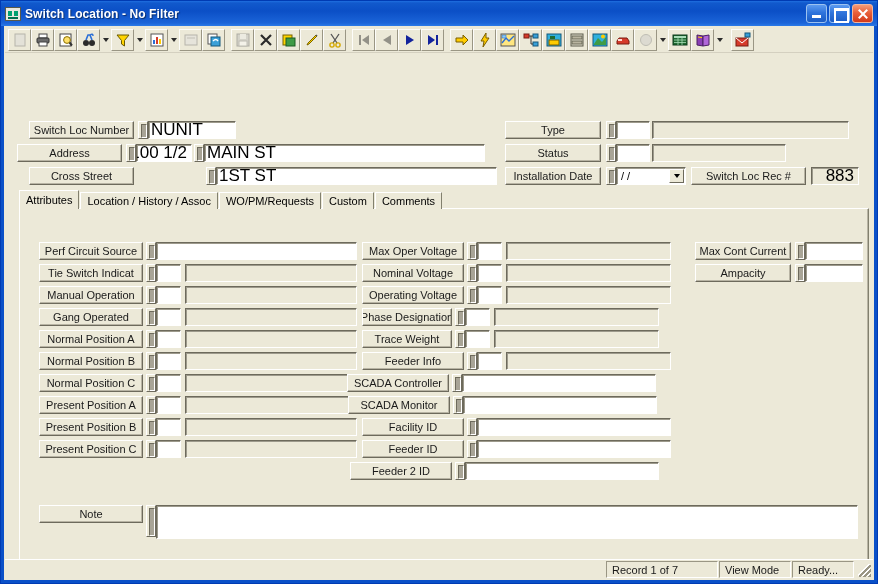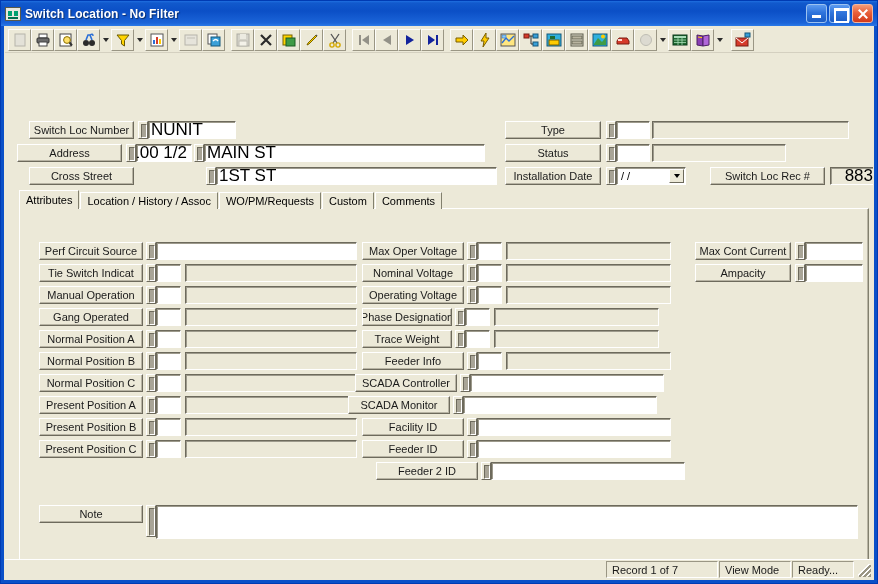--- a/index.html
+++ b/index.html
@@ -624,21 +624,21 @@
 
       <div class="row" style="left:500px; top:114px;">
         <div class="lbl-btn" style="width:96px;">Installation Date</div>
         <div class="ind" style="margin-left:5px;"></div>
         <div class="combo" style="width:70px;">
           <span class="val">/  /</span>
           <span class="arrow">
               <i></i>
             </span>
         </div>
-        <div class="lbl-btn" style="width:115px; margin-left:24px;">Switch Loc Rec #</div>
+        <div class="lbl-btn" style="width:115px; margin-left:5px;">Switch Loc Rec #</div>
         <div class="fld ro right" style="width:48px; margin-left:5px;">883</div>
       </div>
 
       <div class="tabstrip">
         <div class="tab active">Attributes</div>
         <div class="tab">Location / History / Assoc</div>
         <div class="tab">WO/PM/Requests</div>
         <div class="tab">Custom</div>
         <div class="tab">Comments</div>
       </div>
@@ -734,41 +734,41 @@
         <div class="ind" style="margin-left:3px;"></div>
         <div class="fld" style="width:25px;"></div>
         <div class="fld ro" style="width:165px; margin-left:4px;"></div>
       </div>
       <div class="row" style="left:357px; top:299px;text-align:right;">
         <div class="lbl-btn" style="width:102px;">Feeder Info</div>
         <div class="ind" style="margin-left:3px;"></div>
         <div class="fld" style="width:25px;"></div>
         <div class="fld ro" style="width:165px; margin-left:4px;"></div>
       </div>
-      <div class="row" style="left:350px; top:321px;text-align:center;">
+      <div class="row" style="left:342px; top:321px;text-align:center;">
         <div class="lbl-btn" style="width:102px;">SCADA Controller</div>
         <div class="ind" style="margin-left:3px;"></div>
         <div class="fld" style="width:194px;"></div>
       </div>
       <div class="row" style="left:343px; top:343px;">
         <div class="lbl-btn" style="width:102px;">SCADA Monitor</div>
         <div class="ind" style="margin-left:3px;"></div>
         <div class="fld" style="width:194px;"></div>
       </div>
       <div class="row" style="left:357px; top:365px;">
         <div class="lbl-btn" style="width:102px;">Facility ID</div>
         <div class="ind" style="margin-left:3px;"></div>
         <div class="fld" style="width:194px;"></div>
       </div>
       <div class="row" style="left:357px; top:387px;">
         <div class="lbl-btn" style="width:102px;">Feeder ID</div>
         <div class="ind" style="margin-left:3px;"></div>
         <div class="fld" style="width:194px;"></div>
       </div>
-      <div class="row" style="left:371px; top:409px;">
+      <div class="row" style="left:345px; top:409px;">
         <div class="lbl-btn" style="width:102px;">Feeder 2 ID</div>
         <div class="ind" style="margin-left:3px;"></div>
         <div class="fld" style="width:194px;"></div>
       </div>
 
       <div class="row" style="left:690px; top:189px;">
         <div class="lbl-btn" style="width:96px;">Max Cont Current</div>
         <div class="ind" style="margin-left:4px;"></div>
         <div class="fld" style="width:58px;"></div>
       </div>

